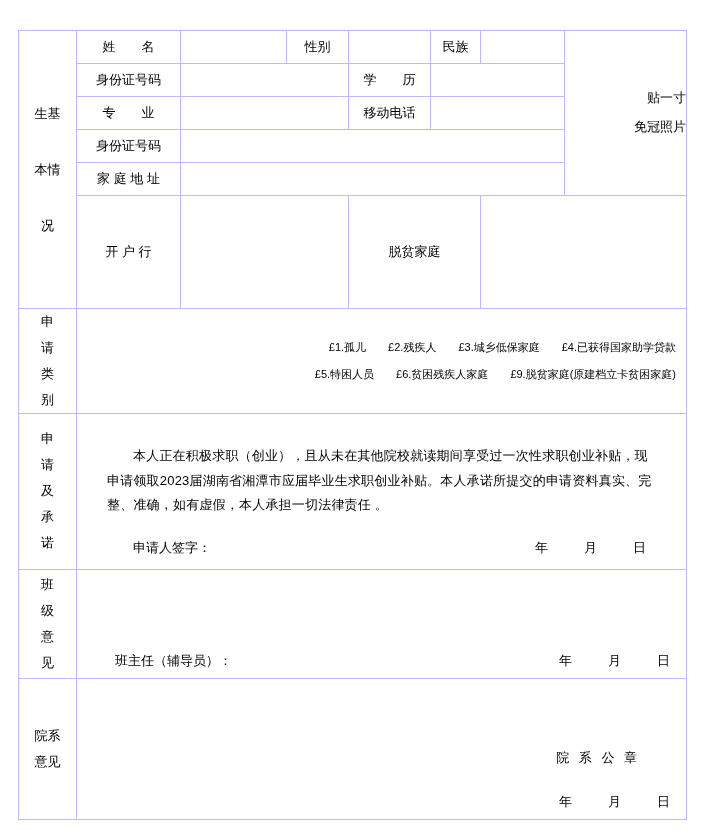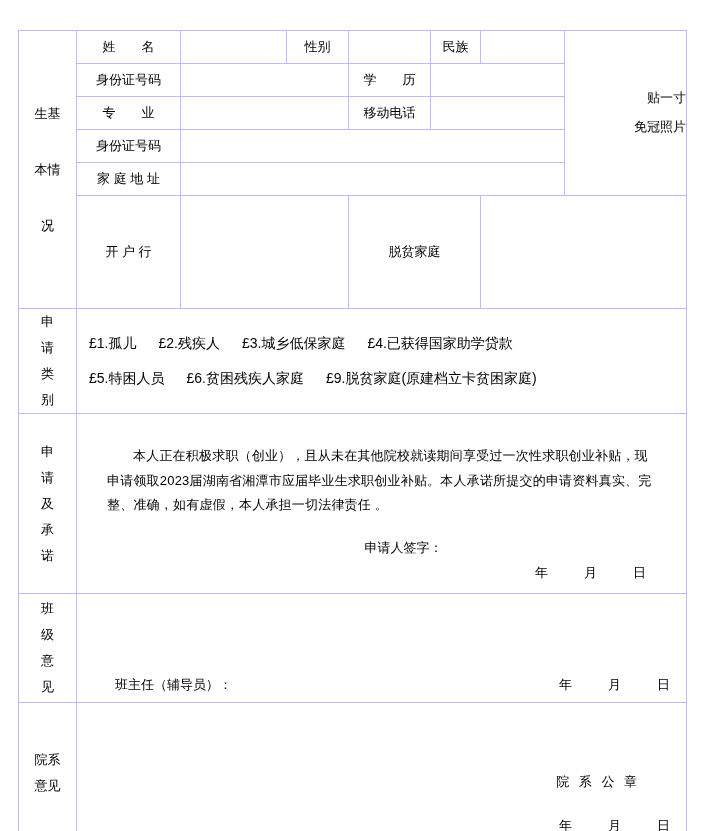--- a/index.html
+++ b/index.html
@@ -72,21 +72,22 @@
     line-height: 2.2;
     font-size: 13px;
     margin-left: 29px;
   }
   .photo-cell span { display: block; }
 
   
   .cat-body {
     padding: 14px 10px 14px 12px;
     line-height: 2.5;
-    font-size: 14px;
+    font-size: 11px;
+    text-align: right;
   }
   .cat-line {
     white-space: nowrap;
   }
   .cat-line .gap1 { display: inline-block; width: 22px; }
   .cat-line .gap2 { display: inline-block; width: 22px; }
 
   
   .promise-body {
     padding: 12px 12px 8px 12px;
@@ -97,21 +98,20 @@
     margin: 18px;
     text-indent: 2em;
     letter-spacing: 0.2px;
   }
   .sign-row {
     display: flex;
     align-items: center;
     margin-top: 18px;
     padding-left: 44px;
     font-size: 13px;
-    flex-direction: column;
   }
   .sign-row .ymd {
     margin-left: auto;
     margin-right: 28px;
     white-space: nowrap;
   }
   .ymd span { display: inline-block; }
   .ymd .y { margin-right: 36px; }
   .ymd .m { margin-right: 36px; }
 

